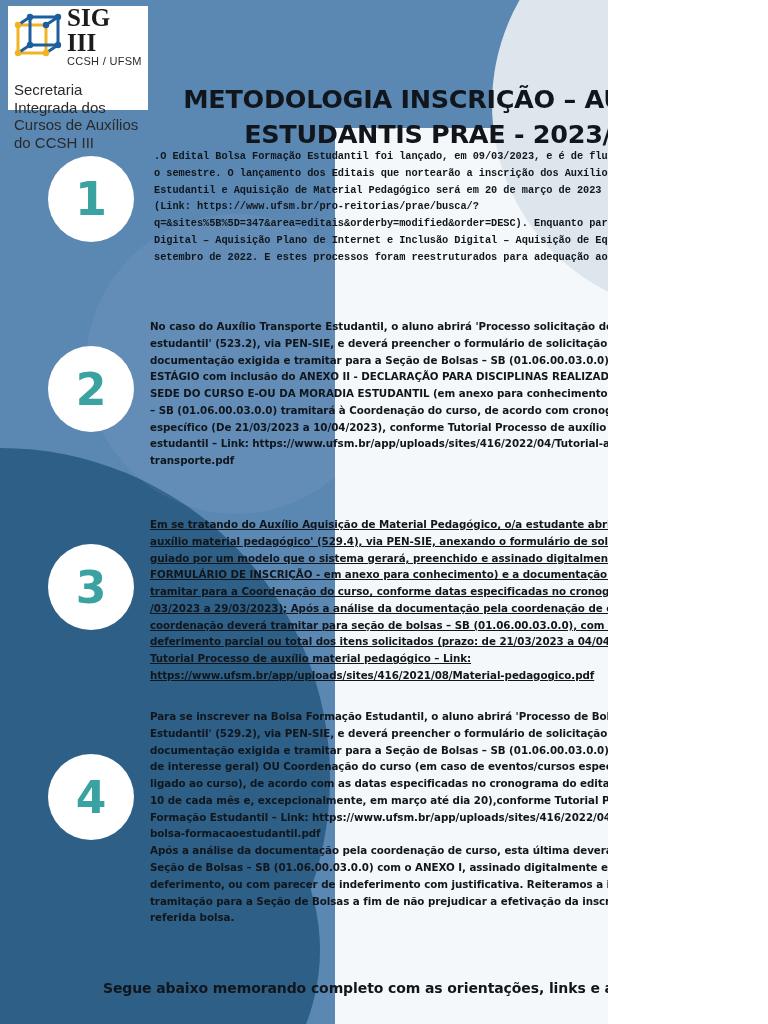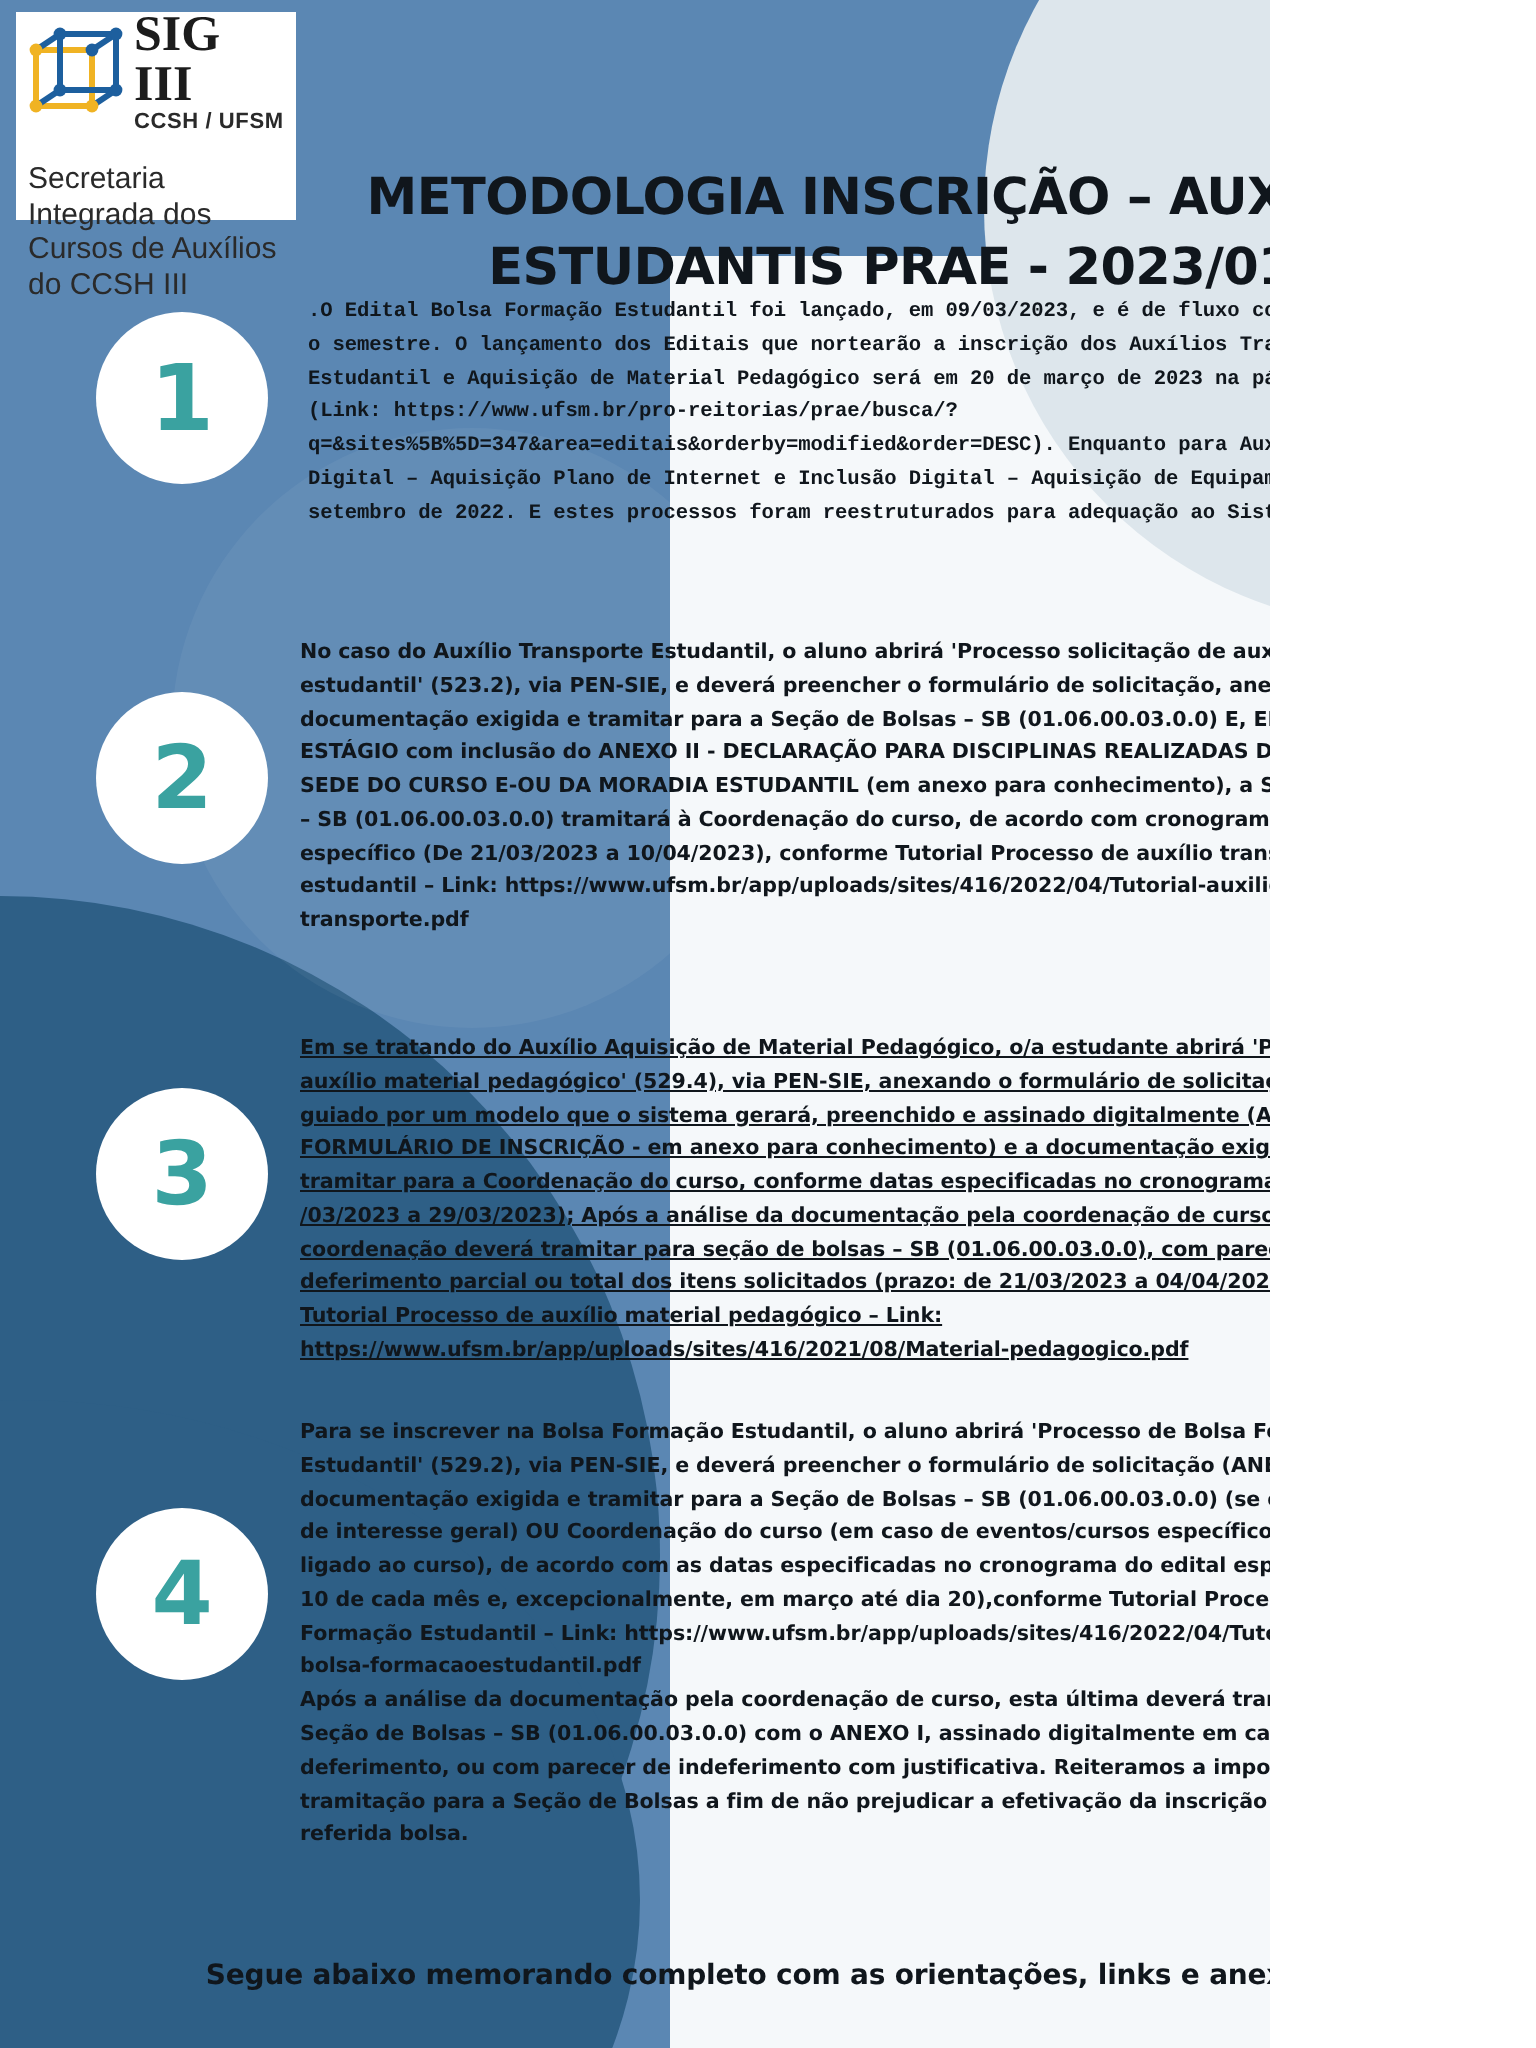--- a/index.html
+++ b/index.html
@@ -8,21 +8,20 @@
     padding: 0;
     background: #ffffff;
   }
   .poster {
     position: relative;
     width: 608px;
     height: 1024px;
     overflow: hidden;
     font-family: "Liberation Sans", sans-serif;
     background: #f4f7f9;
-    padding-left: 27px;
   }
 
   
   .bg-left {
     position: absolute;
     left: 0; top: 0;
     width: 335px;
     height: 1024px;
     background: #5b87b3;
     z-index: 1;
@@ -124,21 +123,20 @@
     font-size: 25px;
     letter-spacing: 0px;
     color: #1c1c1c;
   }
   .logo-ccsh {
     font-family: "Liberation Sans", sans-serif;
     font-size: 11px;
     color: #2a2a2a;
     letter-spacing: .3px;
     margin-top: 1px;
-    font-weight: bold;
   }
   .logo-sub {
     font-family: "Liberation Sans", sans-serif;
     font-size: 15px;
     line-height: 1.18;
     color: #2a2a2a;
     margin-top: 18px;
     padding-left: 2px;
   }
 

